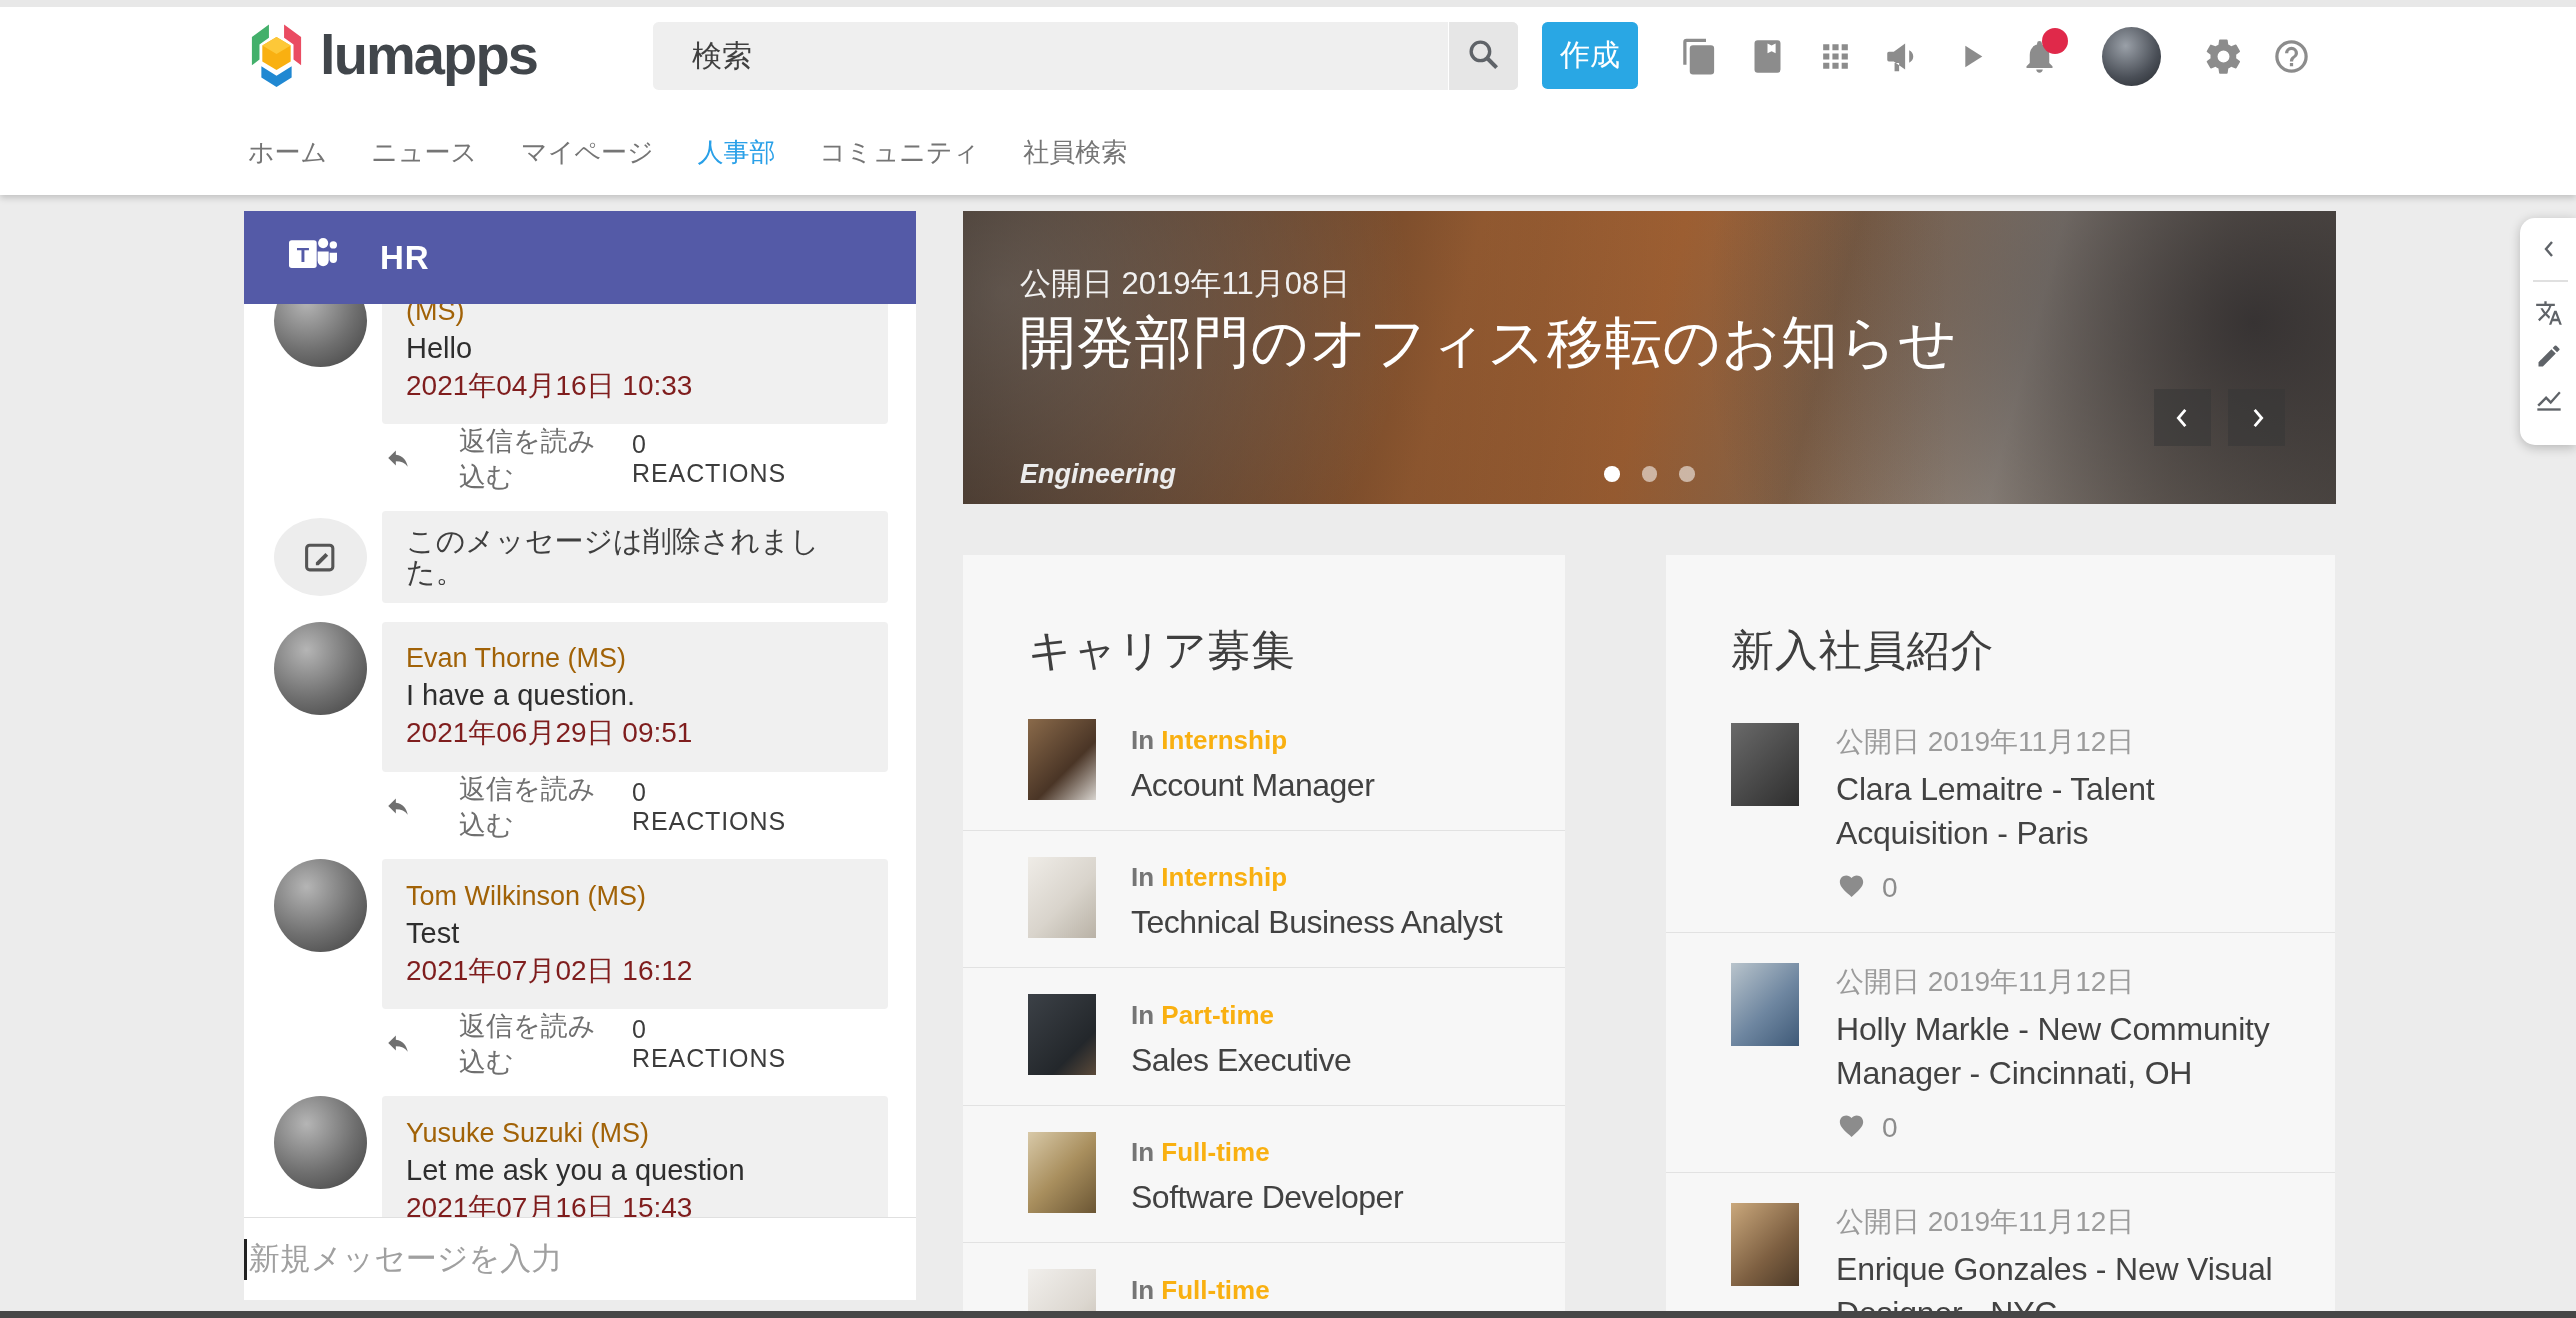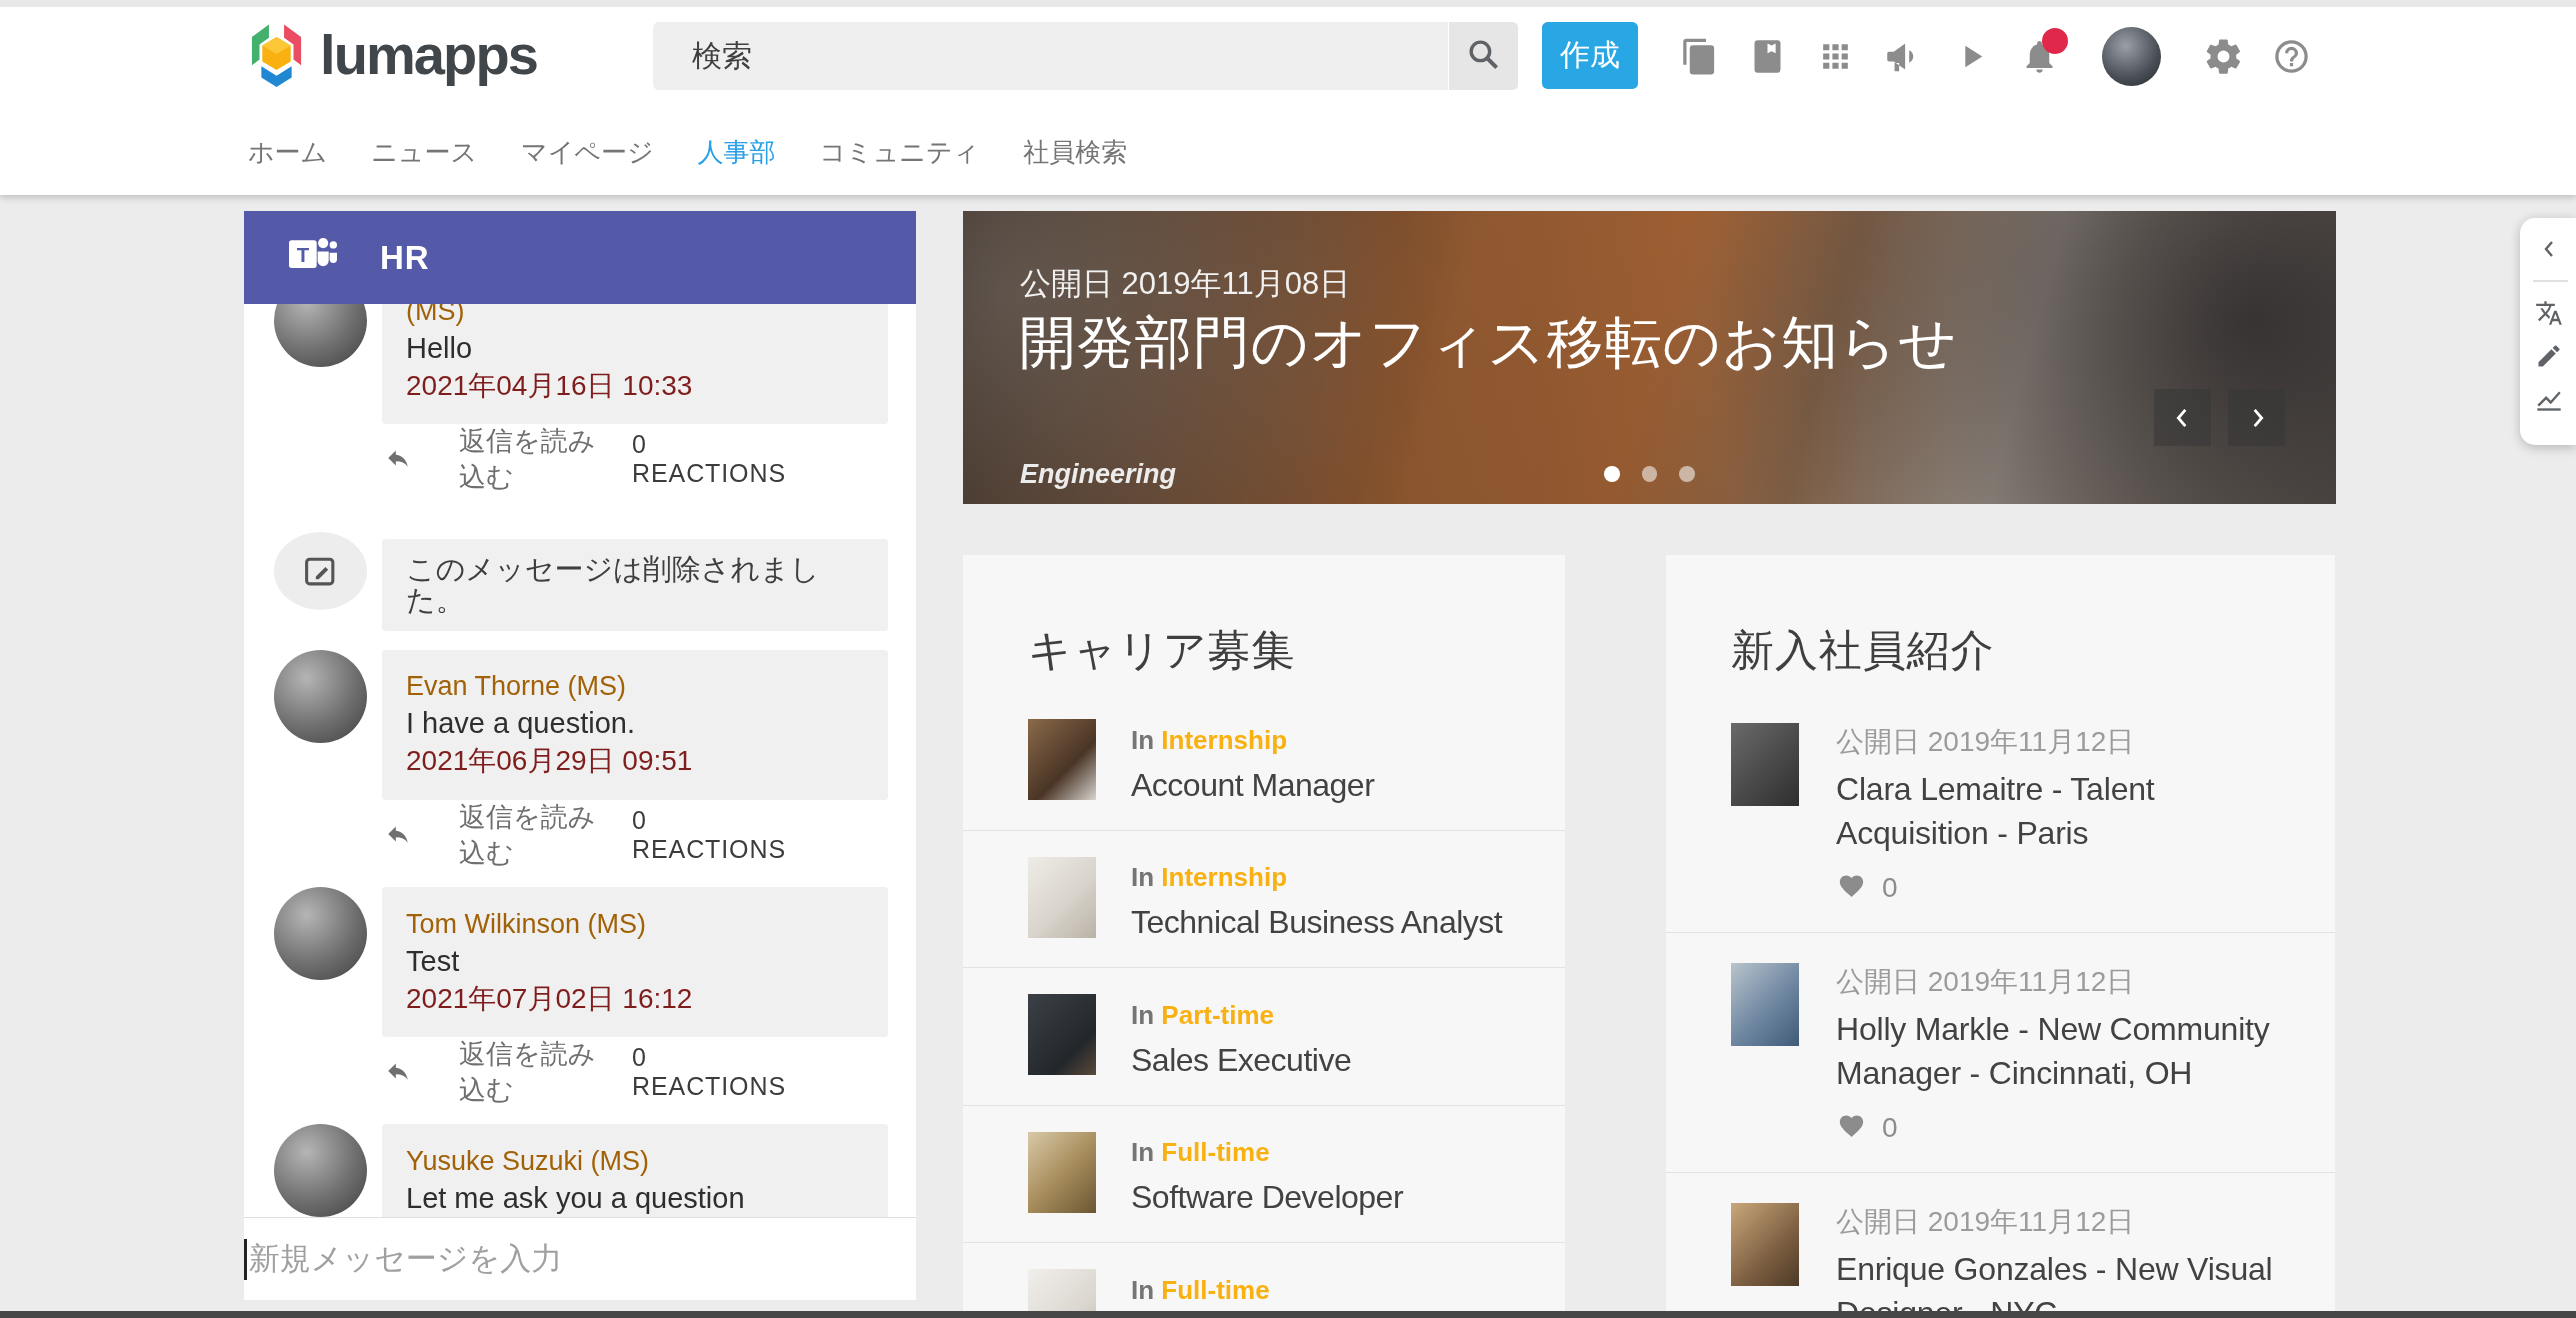--- a/index.html
+++ b/index.html
@@ -43,21 +43,21 @@
   .bubble { flex:1; background:#f0f0f0; border-radius:3.7px; padding:18.5px 24px 20.4px; }
   .bubble .mname { font-size:27px; font-weight:400; color:#a16207; line-height:37px; }
   .bubble .mtext { font-size:29px; color:#2e2e2e; line-height:37px; }
   .bubble .mdate { font-size:28px; color:#7f1d1d; line-height:37px; }
   .replyrow { display:flex; align-items:center; margin:20.4px 0 37px 109px; padding-right:102px; height:30px;gap:31px; }
   .replyrow .rlabel { font-size:27px; color:#6f6f6f; margin-left:15px; }
   .replyrow .reactions { margin-left:auto; font-size:25px; color:#3c3c3c; letter-spacing:0.9px; }
   .delgroup { display:flex; gap:15px; align-items:center; margin-bottom:18.5px; }
   .delicon { flex:0 0 93px; width:93px; height:78px; border-radius:50%/50%; background:#ededed;
              display:flex; align-items:center; justify-content:center; }
-  .delbubble { flex:1; background:#f0f0f0; border-radius:3.7px; padding:15px 24px; font-size:29px; color:#3f3f3f; line-height:31px;margin-top:28px; }
+  .delbubble { flex:1; background:#f0f0f0; border-radius:3.7px; padding:15px 24px; font-size:29px; color:#3f3f3f; line-height:31px; }
   .chat-input { position:absolute; bottom:0; left:0; width:100%; height:83px; background:#fff; border-top:1.9px solid #e0e0e0;
                 display:flex; align-items:center; cursor:text; }
   .caret { width:2.8px; height:41px; background:#222; margin-right:1.9px; }
   .chat-input .iph { font-size:31px; color:#a0a0a0; }
 
   
   .hero { position:absolute; left:963px; top:211px; width:1373px; height:293px; overflow:hidden; background:
       radial-gradient(circle at 94% 38%, rgba(35,33,36,.8), rgba(35,33,36,0) 42%),
       radial-gradient(circle at 3% 28%, rgba(235,230,224,.55), rgba(235,230,224,0) 30%),
       linear-gradient(105deg,#5a4332 0%,#8a5a38 16%,#c4773f 36%,#b96f3a 50%,#8f6b4e 62%,#b3a79b 76%,#8e8275 88%,#6f665c 100%); }

